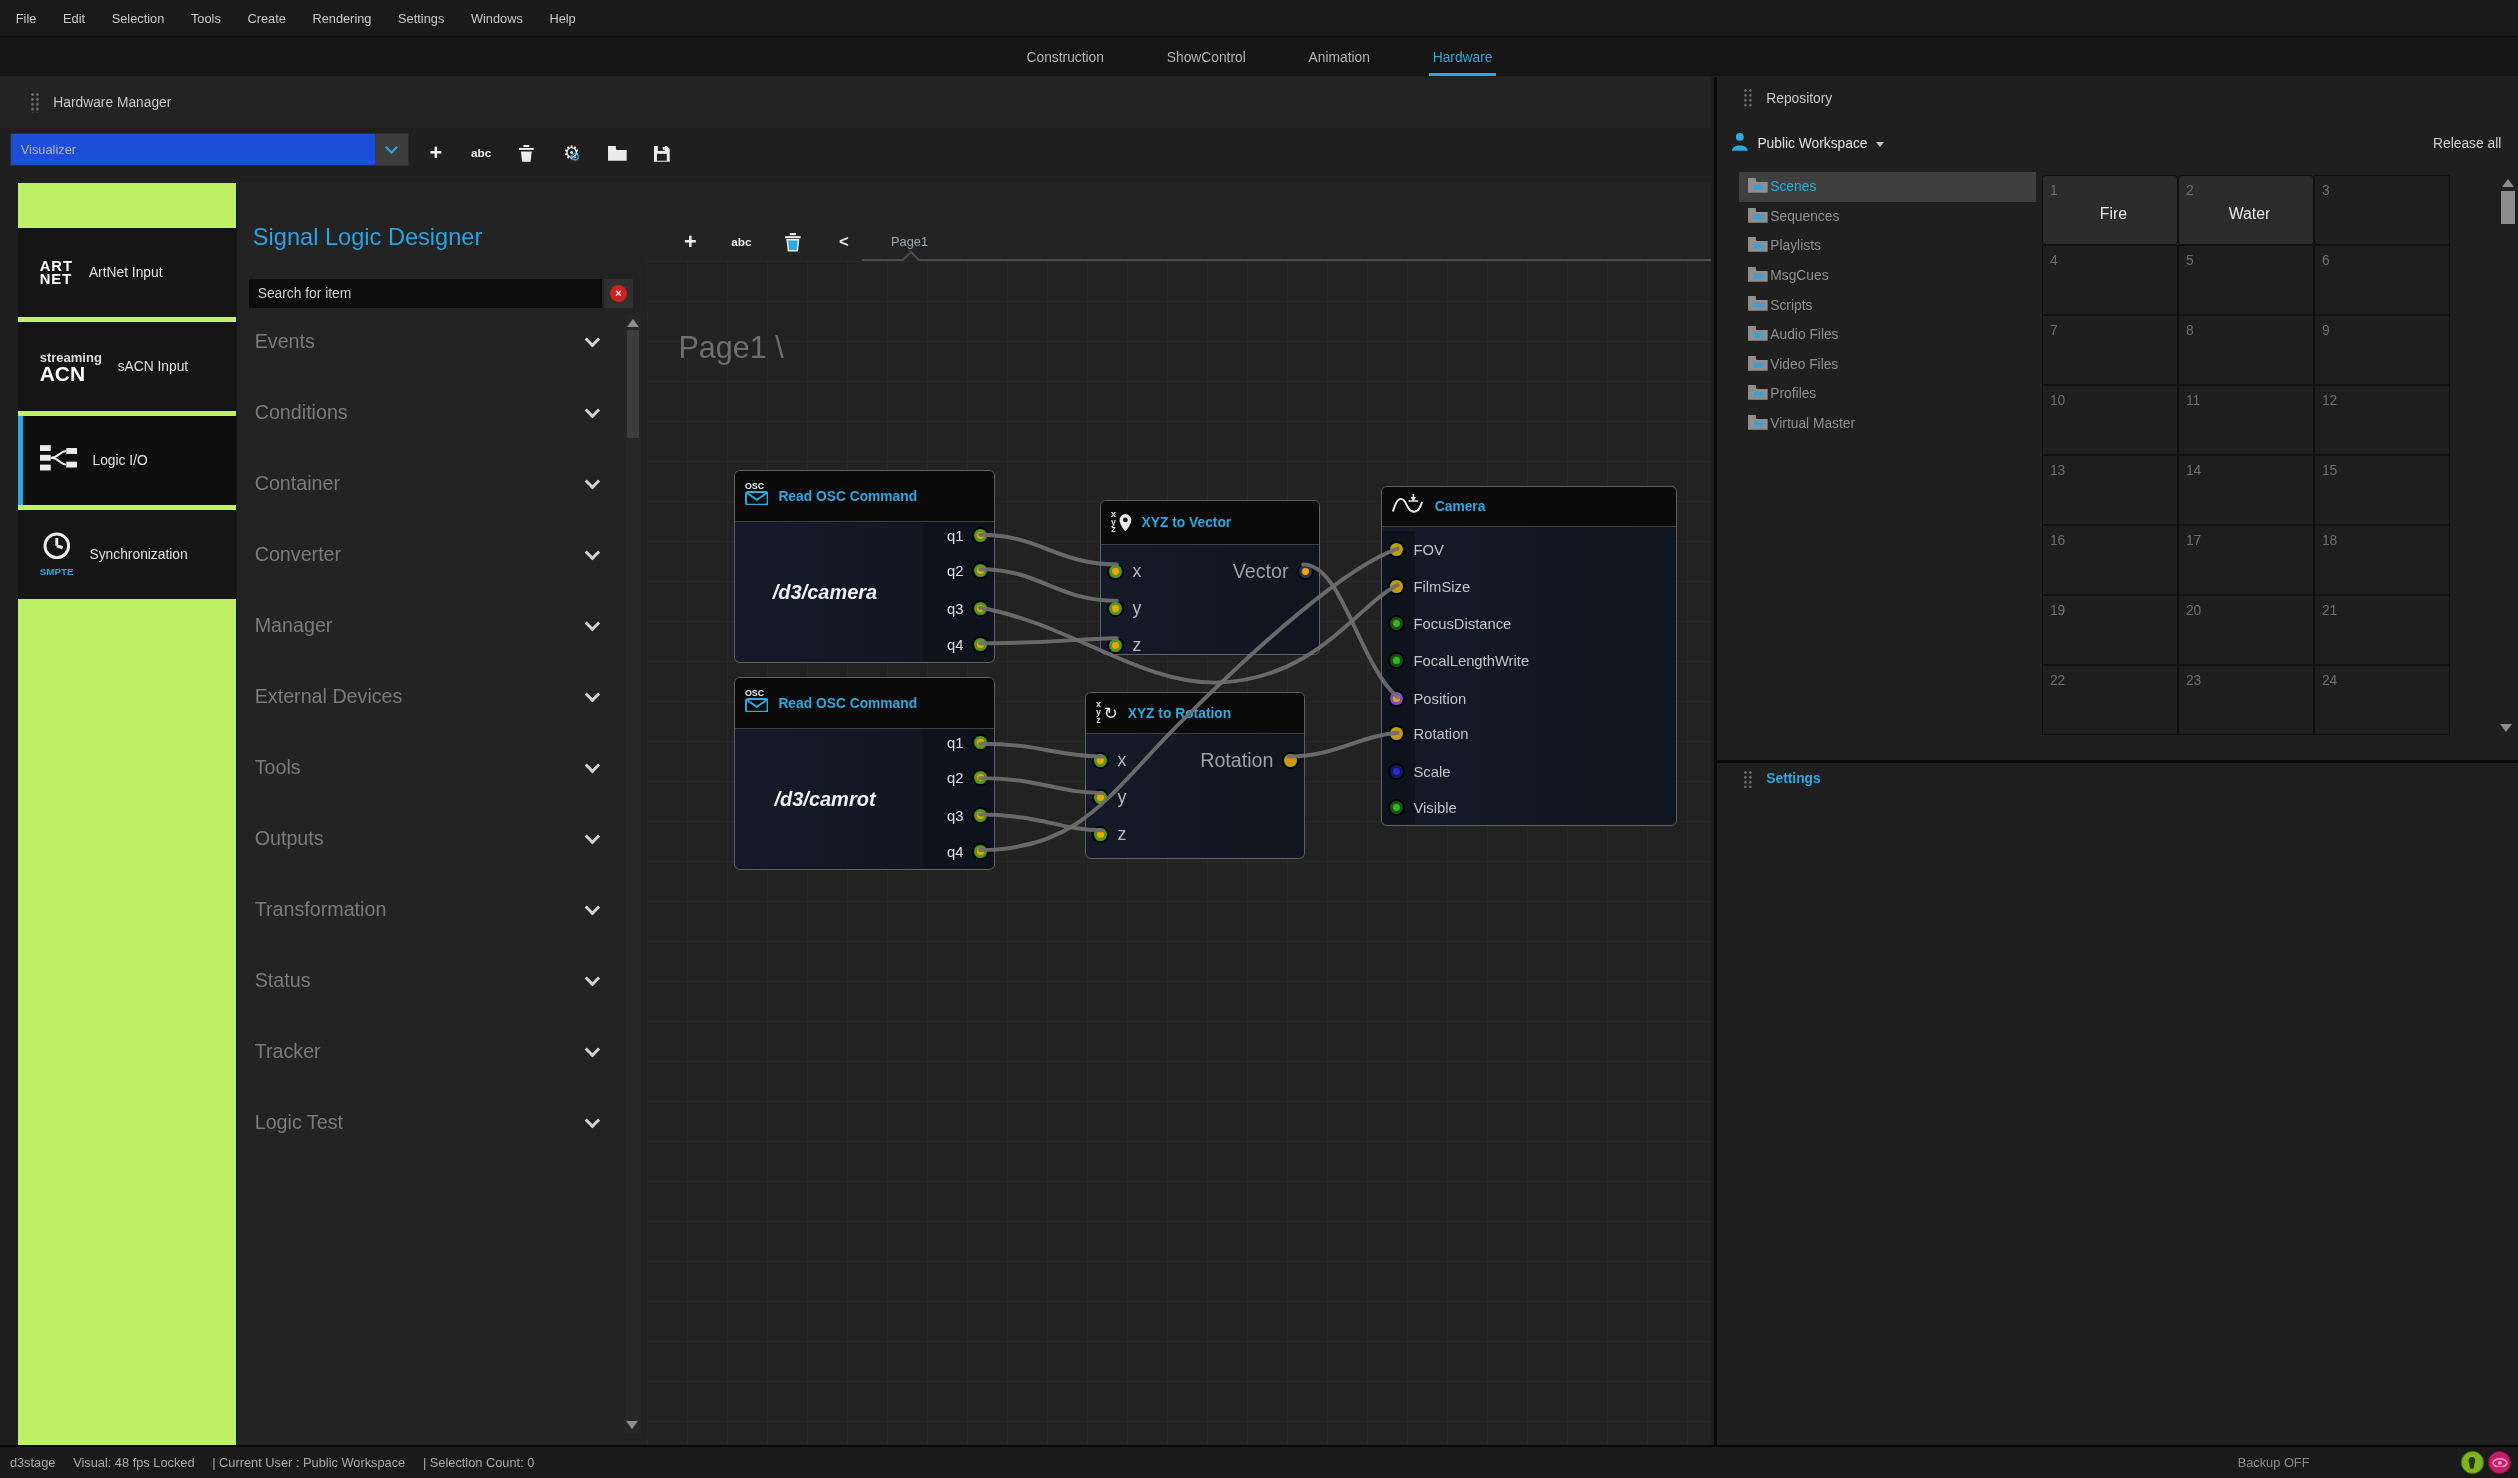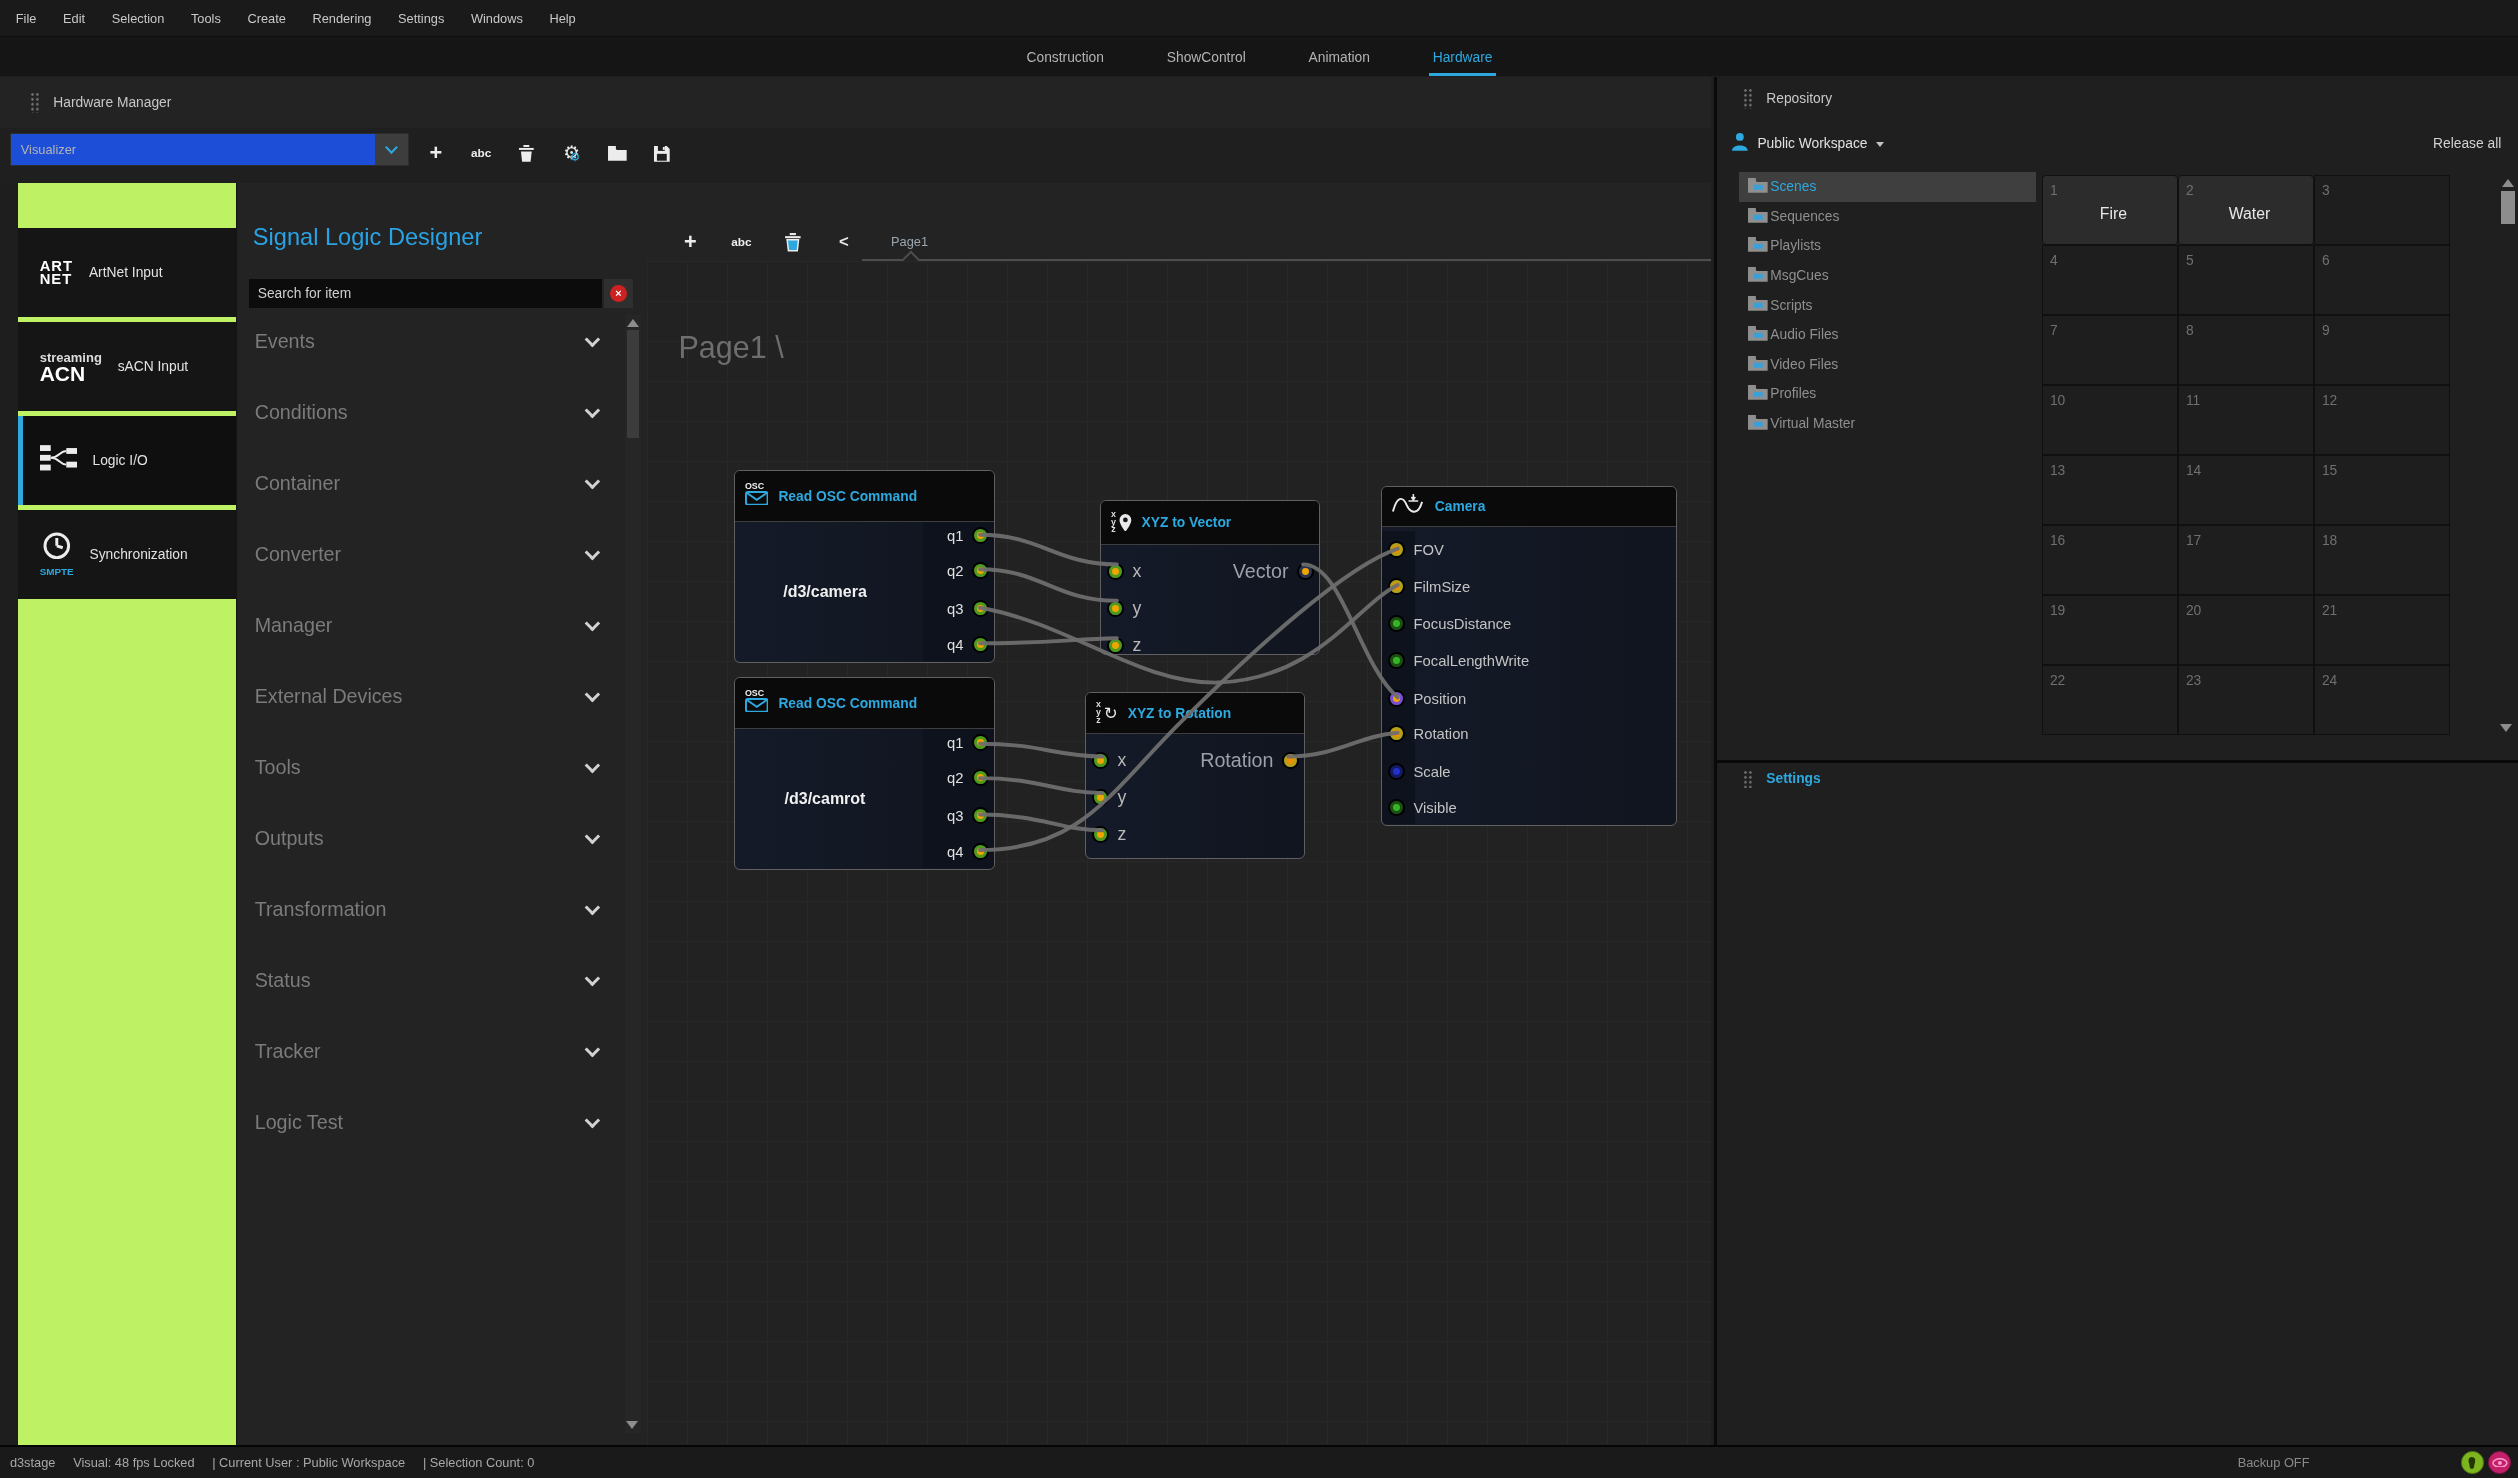--- a/index.html
+++ b/index.html
@@ -102,21 +102,21 @@
   .osc-col { position:absolute; right:0; top:51px; bottom:1px; width:71px; background:#0d121c; border-radius:0 0 4.9px 0; }
   .cam-col { position:absolute; left:0; top:44px; bottom:1px; width:33px; background:#0d121c; border-radius:0 0 0 4.9px; }
   .nrow { position:absolute; display:flex; align-items:center; gap:10.8px; height:27.6px; }
   .nrow.right { right:6.9px; }
   .nrow.left { left:7.9px; }
   .plabel { font-size:14.8px; color:#e0e0e0; }
   .xyzlabel { font-size:17.7px; color:#b8b8b8; }
   .outlabel { font-size:19.7px; color:#9aa0a6; }
   .camlabel { font-size:14.8px; color:#c4c4c4; }
   .addr { position:absolute; left:0; top:51px; bottom:0; right:79px; display:flex; align-items:center;
-          justify-content:center; font-size:16px; font-weight:bold; color:#f0f0f0; }
+          justify-content:center; font-size:20px; font-weight:bold; color:#f0f0f0;font-style:italic; }
   .port { width:12.8px; height:12.8px; border-radius:50%; box-shadow:0 0 0 2px #000; flex:none; }
   .p-gy { background:#f0a400; border:3px solid #4f9b1f; }
   .p-yy { background:#f08c00; border:3px solid #b5a118; }
   .p-pv { background:#f0a400; border:3px solid #7a4fd0; }
   .p-gg { background:#35b525; border:3px solid #1c4f14; }
   .p-bb { background:#2330cc; border:3px solid #131a5e; }
   .p-nv { background:#f0a400; border:3px solid #273350; }
   .wires { position:absolute; left:0; top:0; pointer-events:none; }
   .wires path { stroke:#6e6e6e; stroke-width:4; fill:none; stroke-linecap:round; opacity:.95; }
 

